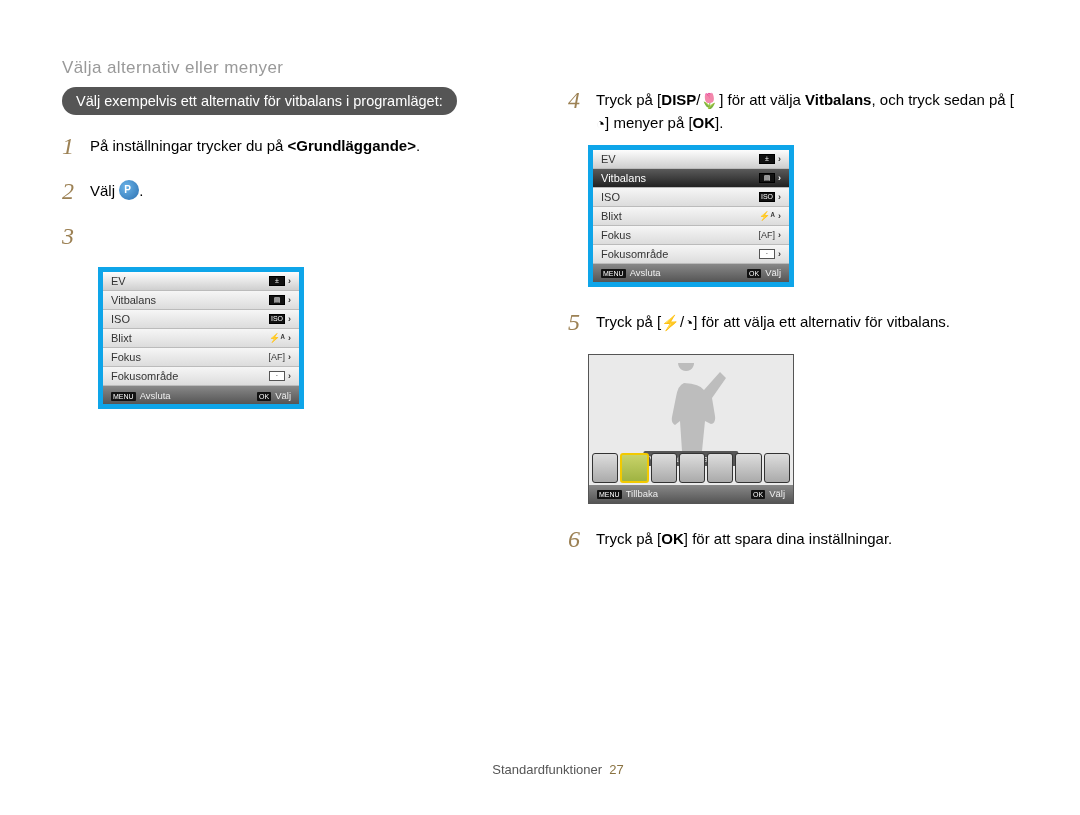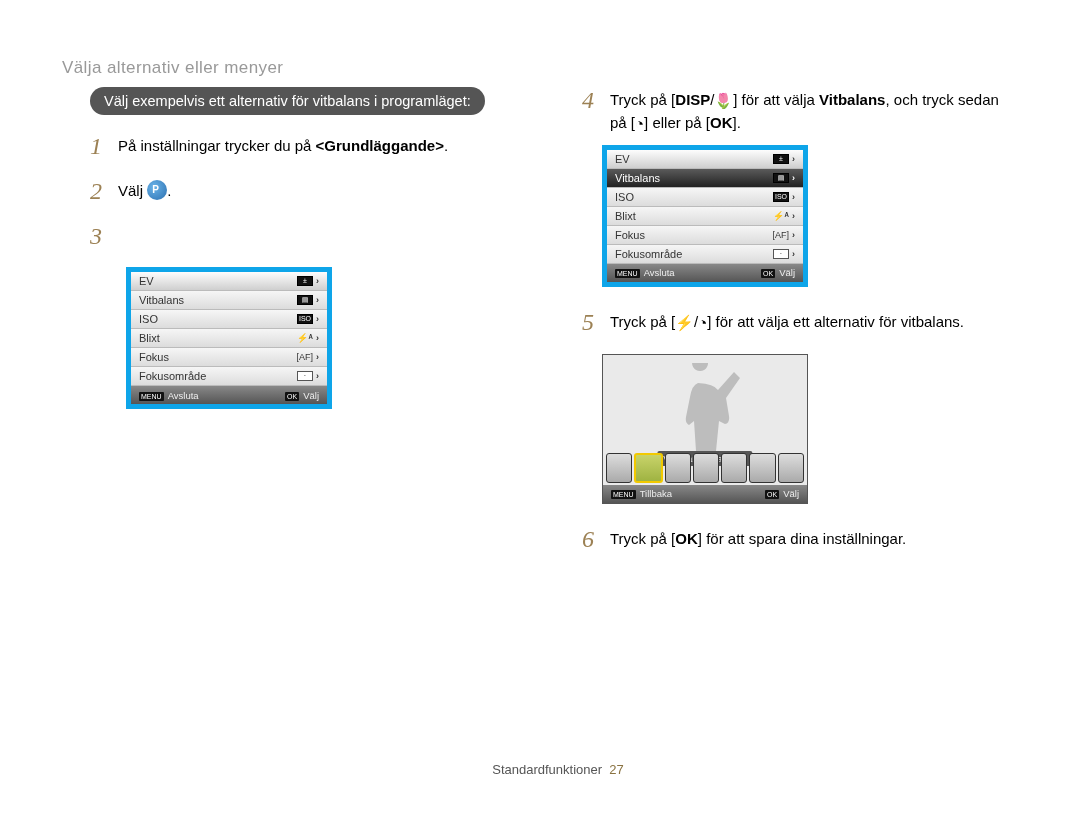--- a/index.html
+++ b/index.html
@@ -18,21 +18,20 @@
     .page-title {
       color: #999;
       font-size: 17px;
       font-weight: 300;
       letter-spacing: .4px;
       margin-bottom: 9px;
     }
     .columns {
       display: flex;
       gap: 56px;
-      margin-left: 28px;
     }
     .col { flex: 1; }
     .pill {
       background: #555;
       color: #fff;
       border-radius: 14px;
       padding: 6px 14px;
       display: inline-block;
       font-size: 14.5px;
       margin-bottom: 18px;
@@ -259,21 +258,21 @@
           <span><span class="mf-btn">OK</span><span class="mf-lbl">Välj</span></span>
         </div>
       </div>
     </div>
 
     <div class="col">
 
       <div class="step">
         <div class="step-num">4</div>
         <div class="step-body">
-          <span>Tryck på [</span><span class="disp-label">DISP</span><span>/</span><span class="inline-icon">🌷</span><span>] för att välja </span><span class="strong">Vitbalans</span><span>, och tryck sedan på [</span><span class="inline-icon">◔</span><span>] eller på [</span><span class="ok-label">OK</span><span>].</span>
+          <span>Tryck på [</span><span class="disp-label">DISP</span><span>/</span><span class="inline-icon">🌷</span><span>] för att välja </span><span class="strong">Vitbalans</span><span>, och tryck sedan på [</span><span class="inline-icon">◔</span><span>] menyer på [</span><span class="ok-label">OK</span><span>].</span>
         </div>
       </div>
 
       <div class="card right">
         <div class="menu-row first">
             <span>EV</span>
             <span class="mico">
               <span class="mico-box black">±</span>
               <span class="arrow">›</span>
             </span>

